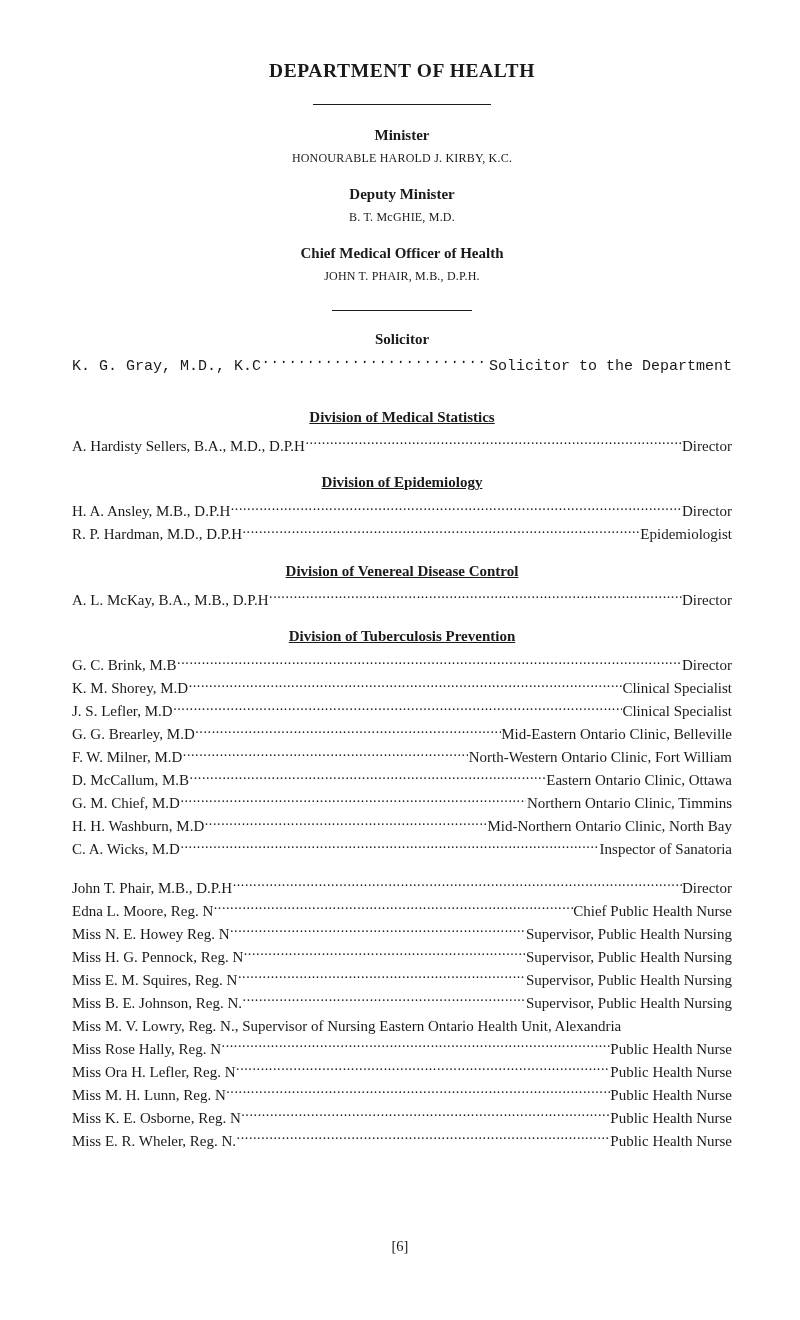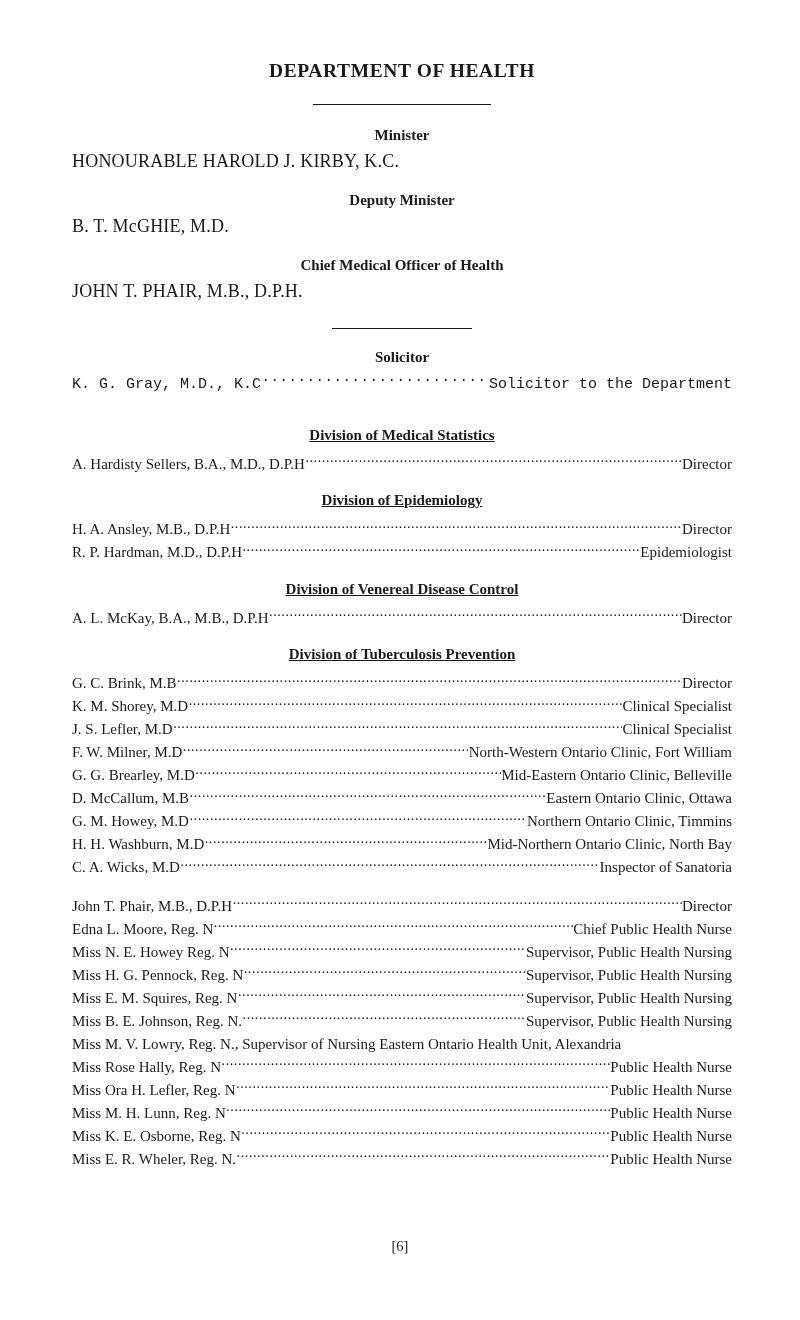--- a/index.html
+++ b/index.html
@@ -49,22 +49,22 @@
     margin-top: 26px;
     margin-bottom: 20px;
   }
   .center-head {
     text-align: center;
     font-weight: bold;
     font-size: 15px;
     margin: 0 0 7px 0;
   }
   .center-line {
-    text-align: left;
-    font-size: 18px;
+    text-align: center;
+    font-size: 12px;
     margin: 0 0 20px 0;
     letter-spacing: 0.2px;
   }
   .center-line.tight {
     margin-bottom: 18px;
   }
   .section-head {
     text-align: center;
     font-weight: bold;
     font-size: 15px;
@@ -210,36 +210,36 @@
         <span class="name">K. M. Shorey, M.D</span>
         <span class="leader"></span>
         <span class="role">Clinical Specialist</span>
       </div>
       <div class="entry">
         <span class="name">J. S. Lefler, M.D</span>
         <span class="leader"></span>
         <span class="role">Clinical Specialist</span>
       </div>
       <div class="entry">
+        <span class="name">G. G. Brearley, M.D</span>
+        <span class="leader"></span>
+        <span class="role">Mid-Eastern Ontario Clinic, Belleville</span>
+      </div>
+      <div class="entry">
         <span class="name">F. W. Milner, M.D</span>
         <span class="leader"></span>
         <span class="role">North-Western Ontario Clinic, Fort William</span>
       </div>
       <div class="entry">
-        <span class="name">G. G. Brearley, M.D</span>
-        <span class="leader"></span>
-        <span class="role">Mid-Eastern Ontario Clinic, Belleville</span>
-      </div>
-      <div class="entry">
         <span class="name">D. McCallum, M.B</span>
         <span class="leader"></span>
         <span class="role">Eastern Ontario Clinic, Ottawa</span>
       </div>
       <div class="entry">
-        <span class="name">G. M. Howey, M.D</span>
+        <span class="name">G. M. Chief, M.D</span>
         <span class="leader"></span>
         <span class="role">Northern Ontario Clinic, Timmins</span>
       </div>
       <div class="entry">
         <span class="name">H. H. Washburn, M.D</span>
         <span class="leader"></span>
         <span class="role">Mid-Northern Ontario Clinic, North Bay</span>
       </div>
       <div class="entry">
         <span class="name">C. A. Wicks, M.D</span>

